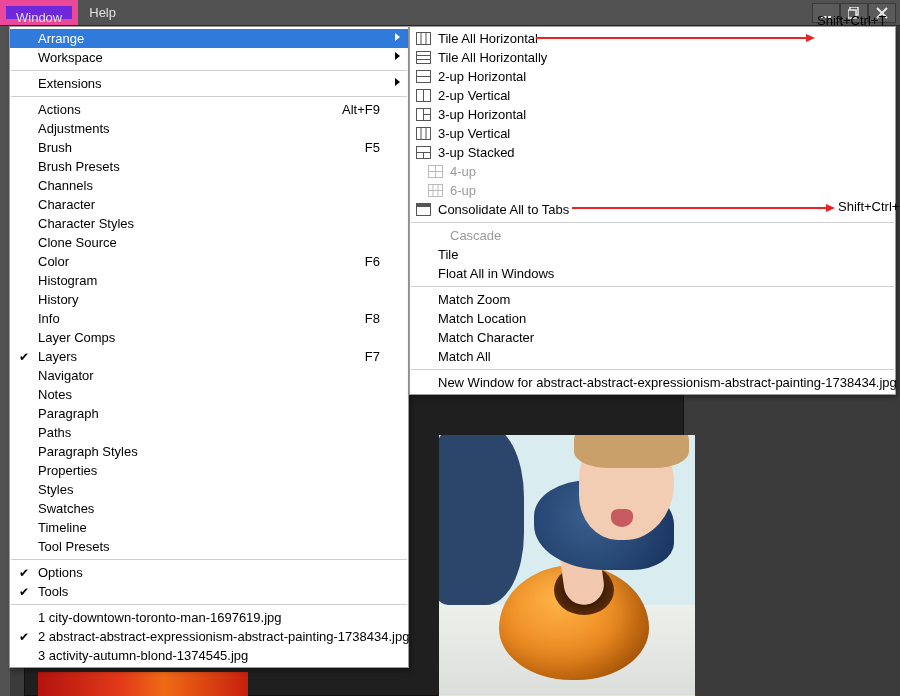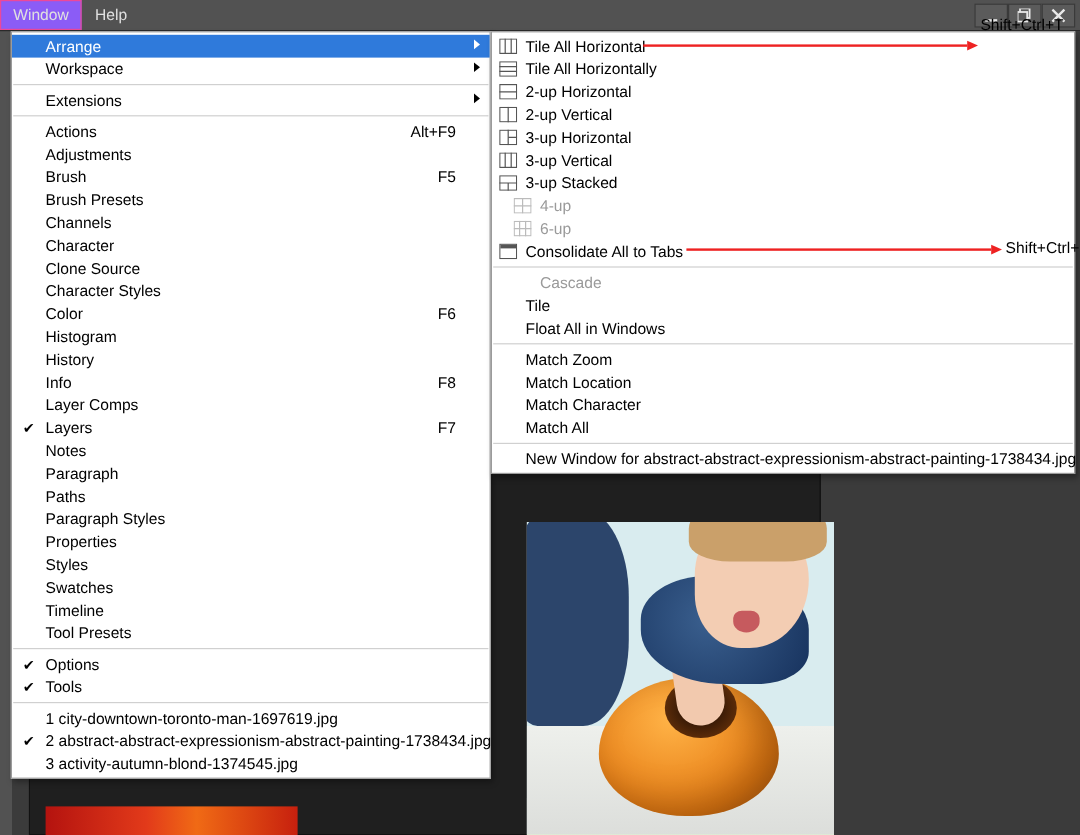--- a/index.html
+++ b/index.html
@@ -19,22 +19,22 @@
     align-items: stretch;
     border-bottom: 1px solid #2a2a2a;
   }
   .menubar-item {
     padding: 4px 10px 4px 10px;
     color: #e0e0e0;
     cursor: default;
     border: 1px solid transparent;
   }
   .menubar-item.active {
-    background: #8b5cf6;
-    border: 1px solid #ec4899;
+    background: #6d28d9;
+    border: 6px solid #ec4899;
   }
   .window-controls {
     margin-left: auto;
     display: flex;
     align-items: center;
     padding-right: 4px;
     gap: 0;
   }
   .wbtn {
     width: 28px; height: 20px;
@@ -244,24 +244,24 @@
       <div class="mitem">
         <span>Brush Presets</span>
       </div>
       <div class="mitem">
         <span>Channels</span>
       </div>
       <div class="mitem">
         <span>Character</span>
       </div>
       <div class="mitem">
+        <span>Character Styles</span>
+      </div>
+      <div class="mitem">
         <span>Clone Source</span>
-      </div>
-      <div class="mitem">
-        <span>Character Styles</span>
       </div>
       <div class="mitem">
         <span>Color</span>
         <span class="sc">F6</span>
       </div>
       <div class="mitem">
         <span>Histogram</span>
       </div>
       <div class="mitem">
         <span>History</span>
@@ -270,20 +270,23 @@
         <span>Info</span>
         <span class="sc">F8</span>
       </div>
       <div class="mitem">
         <span>Layer Comps</span>
       </div>
       <div class="mitem">
         <span class="check">✔</span>
         <span>Layers</span>
         <span class="sc">F7</span>
+      </div>
+      <div class="mitem">
+        <span>Navigator</span>
       </div>
       <div class="mitem">
         <span>Notes</span>
       </div>
       <div class="mitem">
         <span>Paragraph</span>
       </div>
       <div class="mitem">
         <span>Paths</span>
       </div>

